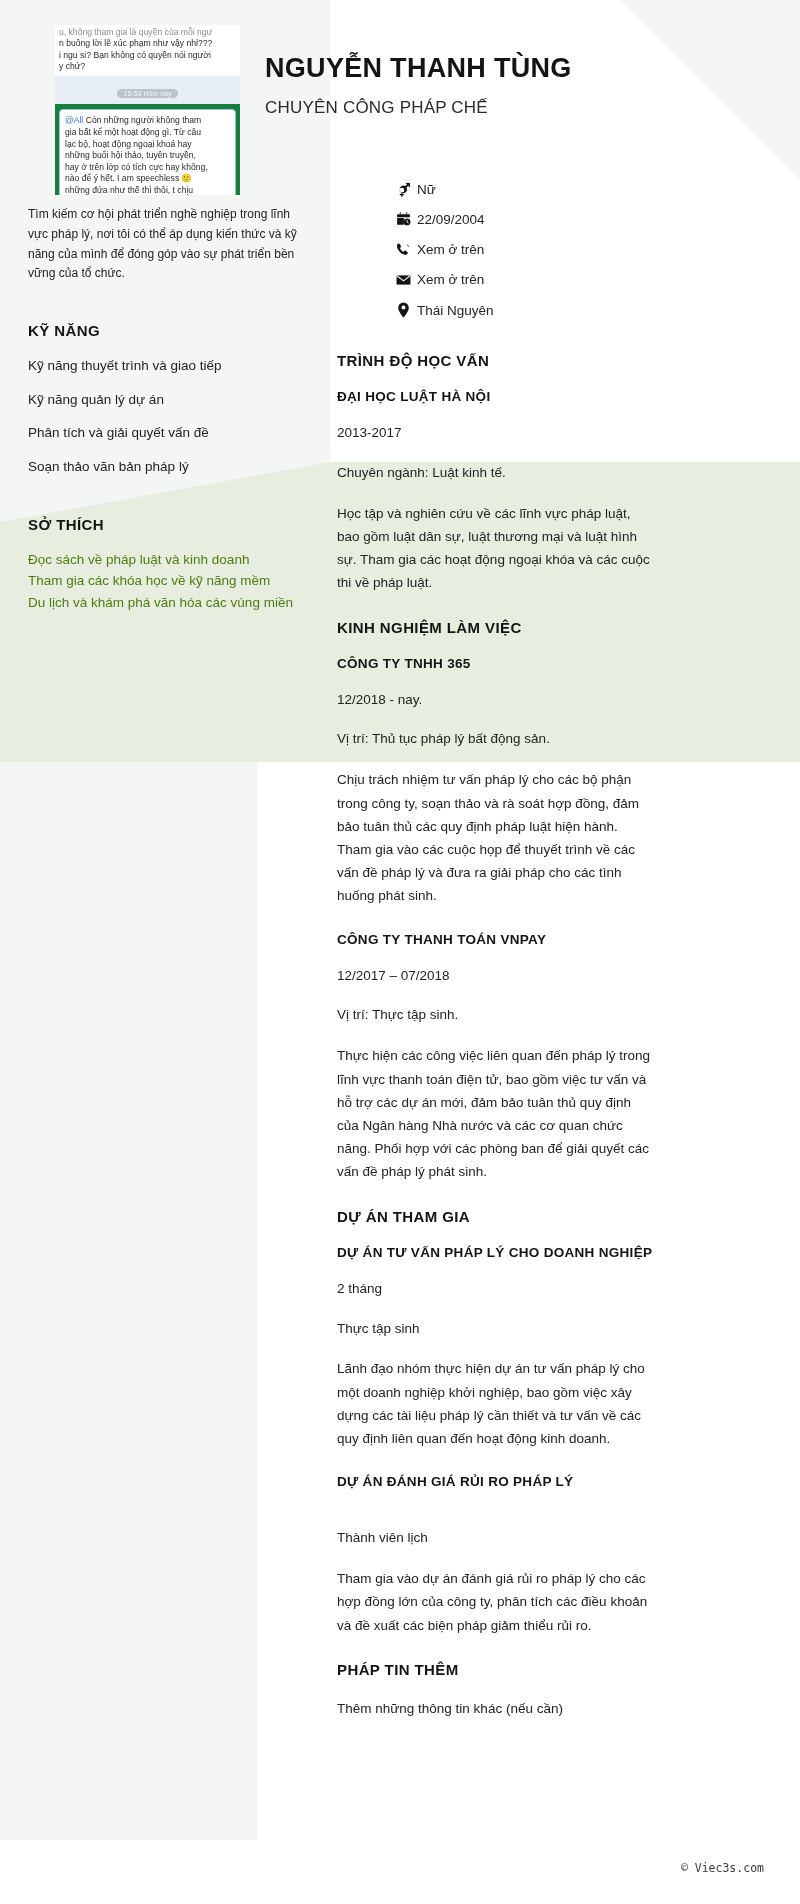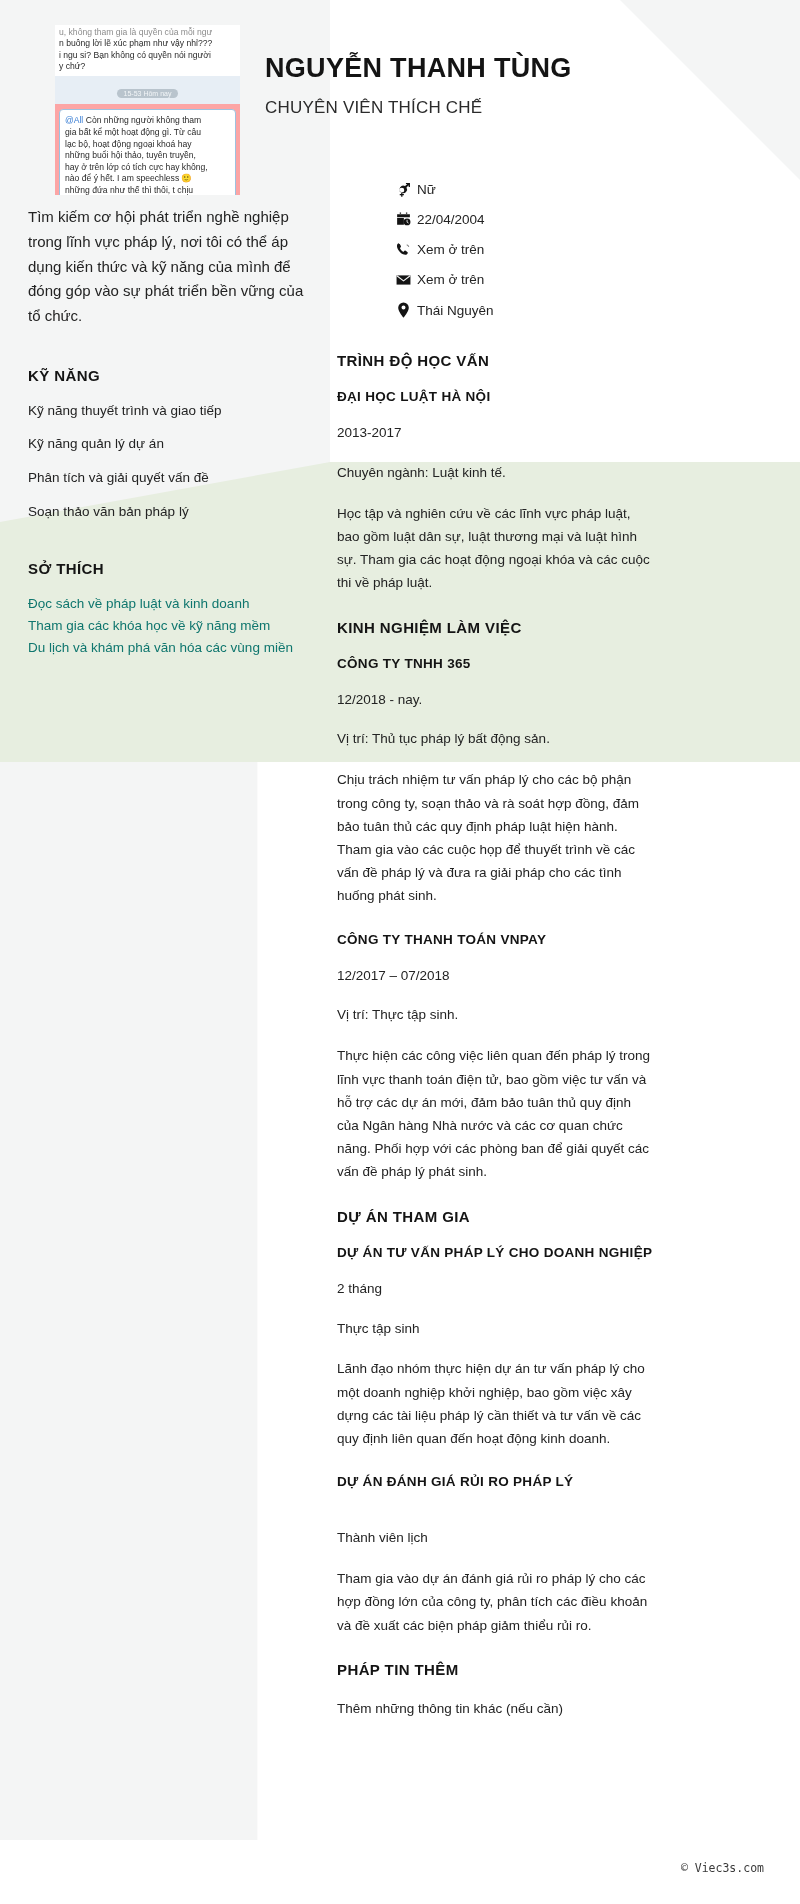--- a/index.html
+++ b/index.html
@@ -90,40 +90,40 @@
     text-align: center;
   }
   .chat-stamp {
     display: inline-block;
     background: #b9c4cd;
     color: #f3f6f8;
     border-radius: 8px;
     padding: 1px 7px;
     font-size: 7px;
   }
-  .chat-bubble-wrap { background: #fca5a5; padding: 5px 4px 0 4px; }
+  .chat-bubble-wrap { background: #15803d; padding: 5px 4px 0 4px; }
   .chat-bubble {
     background: #ffffff;
     border: 1px solid #9cc2e0;
     border-radius: 4px;
     padding: 5px 5px 4px 5px;
     font-size: 8.6px;
     line-height: 1.35;
     color: #2a2a2a;
   }
   .chat-bubble .mention { color: #3b7fd4; }
 
   
   .left-col {
     position: absolute;
     left: 28px; top: 205px;
     width: 282px;
   }
   .summary {
-    font-size: 15px;
+    font-size: 12px;
     line-height: 1.65;
     color: #232323;
   }
   .sec-head {
     font-size: 15px;
     font-weight: bold;
     letter-spacing: 0.4px;
     color: #141414;
     margin-top: 38px;
     margin-bottom: 16px;
@@ -132,21 +132,21 @@
   .bullet-list li {
     font-size: 13.5px;
     line-height: 1.6;
     color: #232323;
     margin-bottom: 12px;
   }
   .hobby-list { list-style: none; }
   .hobby-list li {
     font-size: 13.5px;
     line-height: 1.62;
-    color: #0f766e;
+    color: #4d7c0f;
   }
 
   
   .contact {
     position: absolute;
     left: 392px; top: 182px;
     width: 300px;
   }
   .contact-row {
     display: flex;
@@ -247,21 +247,21 @@
           <div>những buổi hội thảo, tuyên truyền,</div>
           <div>hay ở trên lớp có tích cực hay không,</div>
           <div>nào để ý hết. I am speechless 🙂</div>
           <div>những đứa như thế thì thôi, t chịu</div>
         </div>
       </div>
     </div>
 
     <div class="header">
       <div class="cv-name">NGUYỄN THANH TÙNG</div>
-      <div class="cv-role">CHUYÊN VIÊN THÍCH CHẾ</div>
+      <div class="cv-role">CHUYÊN CÔNG PHÁP CHẾ</div>
     </div>
 
     <div class="contact">
 
       <div class="contact-row">
         <span class="contact-ico">
           <svg width="15" height="15" viewBox="0 0 16 16" fill="currentColor">
             <path d="M10.6 1.1h4.3v4.3h-1.4V3.5l-2.3 2.3a3.9 3.9 0 0 1-.5 4.8 4 4 0 1 1-1-6.3l2.3-2.3h-1.4zM6.2 6.1a2.6 2.6 0 1 0 0 5.2 2.6 2.6 0 0 0 0-5.2z"></path>
             <path d="M5.5 11.3h1.4v1.5h1.5v1.4H6.9v1.5H5.5v-1.5H4v-1.4h1.5z"></path>
           </svg>
@@ -271,21 +271,21 @@
 
       <div class="contact-row">
         <span class="contact-ico">
           <svg width="15" height="15" viewBox="0 0 16 16" fill="currentColor">
             <path d="M4 0.6h1.4v1.3H4zM10.6 0.6H12v1.3h-1.4z"></path>
             <path d="M1.2 2.5h13.6v3H1.2zM1.2 6.3h7.2v7.2H1.2z"></path>
             <circle cx="11.8" cy="10.6" r="3.6"></circle>
             <path d="M11.8 8.4v2.4l1.6 1" stroke="#f4f5f5" stroke-width="0.9" fill="none"></path>
           </svg>
         </span>
-        <span class="contact-txt">22/04/2004</span>
+        <span class="contact-txt">22/09/2004</span>
       </div>
 
       <div class="contact-row">
         <span class="contact-ico">
           <svg width="15" height="15" viewBox="0 0 16 16" fill="currentColor">
             <path d="M3.2 1.2c-.6 0-1.2.4-1.6 1C.7 3.6.9 5.6 2 7.8c1.2 2.4 3.3 4.4 5.5 5.3 1.7.7 3.3.7 4.2-.1.5-.4.9-1 .9-1.5 0-.4-.2-.6-1.2-1.4-1.3-1-1.7-1.1-2.3-.7-.2.1-.5.4-.7.6-.4.5-.5.5-1.1.1C6 9.4 4.8 7.9 4.4 6.9c-.2-.5-.2-.6.3-1 .8-.6.8-1.1.1-2.5-.6-1.2-.9-1.5-1.4-1.3z"></path>
             <path d="M11.6 2.4a3.6 3.6 0 0 1 2.6 2.7l-1 .3a2.6 2.6 0 0 0-1.9-2z" opacity="0.55"></path>
           </svg>
         </span>
         <span class="contact-txt">Xem ở trên</span>

